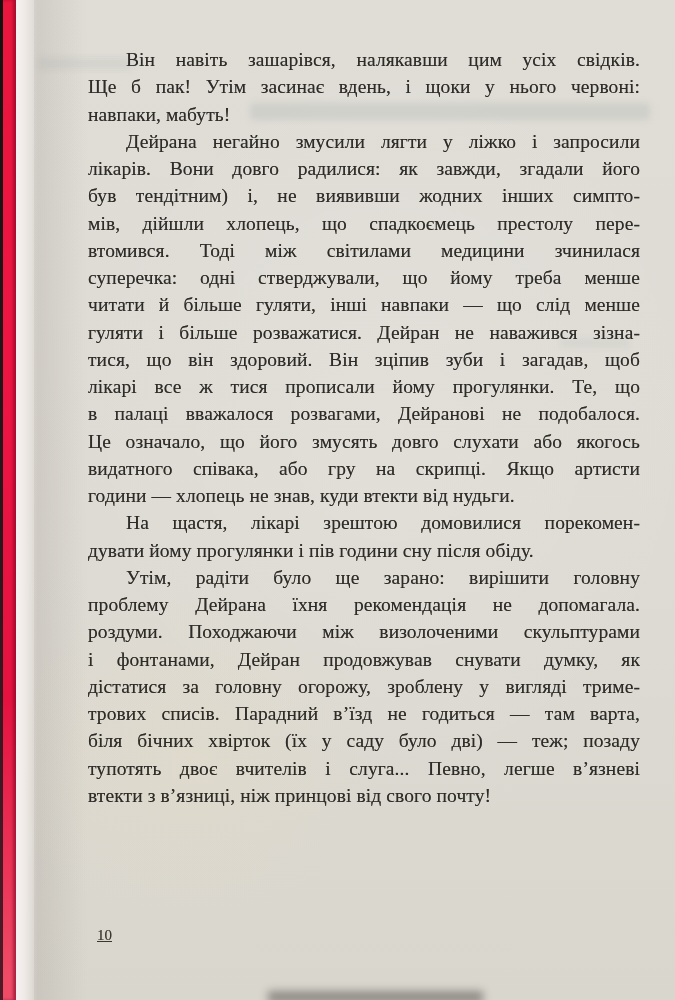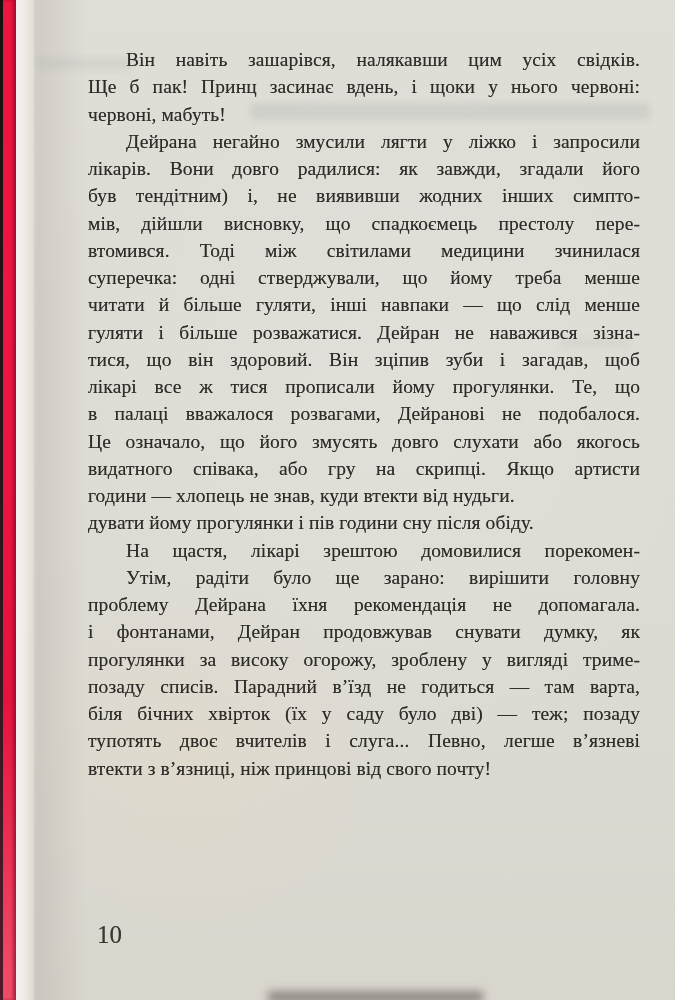--- a/index.html
+++ b/index.html
@@ -52,24 +52,25 @@
   .line {
     text-align: justify;
     text-align-last: justify;
     white-space: normal;
   }
   .line.first { text-indent: 38px; }
   .line.last  { text-align-last: left; }
   .page-number {
     position: absolute;
     left: 97px; top: 923px;
-    font-size: 25px;
+    font-size: 15px;
     line-height: 24px;
     color: #3a372f;
     text-shadow: 0 0 0.5px rgba(58,55,47,0.5);
+    text-decoration: underline;
   }
   
   .smudge {
     position: absolute;
     background: rgba(138,160,150,0.20);
     filter: blur(3px);
     border-radius: 4px;
   }
   .smudge.s1 { left: 250px; top: 103px; width: 400px; height: 17px; }
   .smudge.s2 { left: 38px;  top: 57px;  width: 95px;  height: 13px; background: rgba(138,155,150,0.12); }
@@ -91,49 +92,50 @@
   <div class="edge-paper"></div>
   <div class="edge-shade"></div>
 
   <div class="smudge s1"></div>
   <div class="smudge s2"></div>
   <div class="smudge s3"></div>
 
   <div class="text-block">
       <div>
         <div class="line first">Він навіть зашарівся, налякавши цим усіх свідків.</div>
-        <div class="line">Ще б пак! Принц засинає вдень, і щоки у нього червоні:</div>
-        <div class="line last">червоні, мабуть!</div>
+        <div class="line">Ще б пак! Утім засинає вдень, і щоки у нього червоні:</div>
+        <div class="line last">навпаки, мабуть!</div>
       </div>
       <div>
         <div class="line first">Дейрана негайно змусили лягти у ліжко і запросили</div>
         <div class="line">лікарів. Вони довго радилися: як завжди, згадали його</div>
         <div class="line">був тендітним) і, не виявивши жодних інших симпто-</div>
-        <div class="line">мів, дійшли висновку, що спадкоємець престолу пере-</div>
+        <div class="line">мів, дійшли хлопець, що спадкоємець престолу пере-</div>
         <div class="line">втомився. Тоді між світилами медицини зчинилася</div>
         <div class="line">суперечка: одні стверджували, що йому треба менше</div>
         <div class="line">читати й більше гуляти, інші навпаки — що слід менше</div>
         <div class="line">гуляти і більше розважатися. Дейран не наважився зізна-</div>
         <div class="line">тися, що він здоровий. Він зціпив зуби і загадав, щоб</div>
         <div class="line">лікарі все ж тися прописали йому прогулянки. Те, що</div>
         <div class="line">в палаці вважалося розвагами, Дейранові не подобалося.</div>
         <div class="line">Це означало, що його змусять довго слухати або якогось</div>
         <div class="line">видатного співака, або гру на скрипці. Якщо артисти</div>
         <div class="line last">години — хлопець не знав, куди втекти від нудьги.</div>
       </div>
       <div>
+        <div class="line first">На щастя, лікарі зрештою домовилися порекомен-</div>
         <div class="line last">дувати йому прогулянки і пів години сну після обіду.</div>
-        <div class="line first">На щастя, лікарі зрештою домовилися порекомен-</div>
       </div>
       <div>
         <div class="line first">Утім, радіти було ще зарано: вирішити головну</div>
         <div class="line">проблему Дейрана їхня рекомендація не допомагала.</div>
+        <div class="line">роздуми. Походжаючи між визолоченими скульптурами</div>
         <div class="line">і фонтанами, Дейран продовжував снувати думку, як</div>
-        <div class="line">прогулянки за високу огорожу, зроблену у вигляді триме-</div>
-        <div class="line">позаду списів. Парадний в’їзд не годиться — там варта,</div>
+        <div class="line">дістатися за головну огорожу, зроблену у вигляді триме-</div>
+        <div class="line">трових списів. Парадний в’їзд не годиться — там варта,</div>
         <div class="line">біля бічних хвірток (їх у саду було дві) — теж; позаду</div>
         <div class="line">тупотять двоє вчителів і слуга... Певно, легше в’язневі</div>
         <div class="line last">втекти з в’язниці, ніж принцові від свого почту!</div>
       </div>
     </div>
 
   <div class="page-number">10</div>
 
   <div class="bottom-shadow"></div>
 </div>

